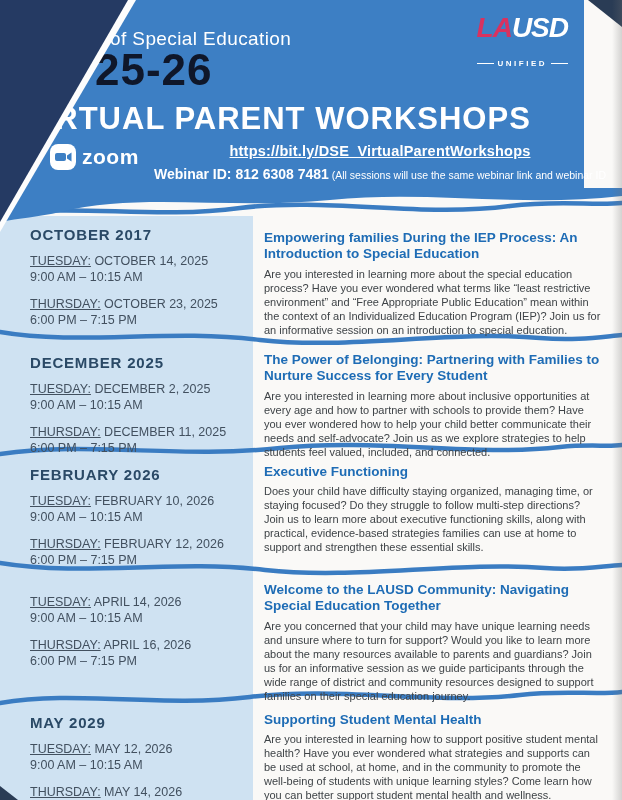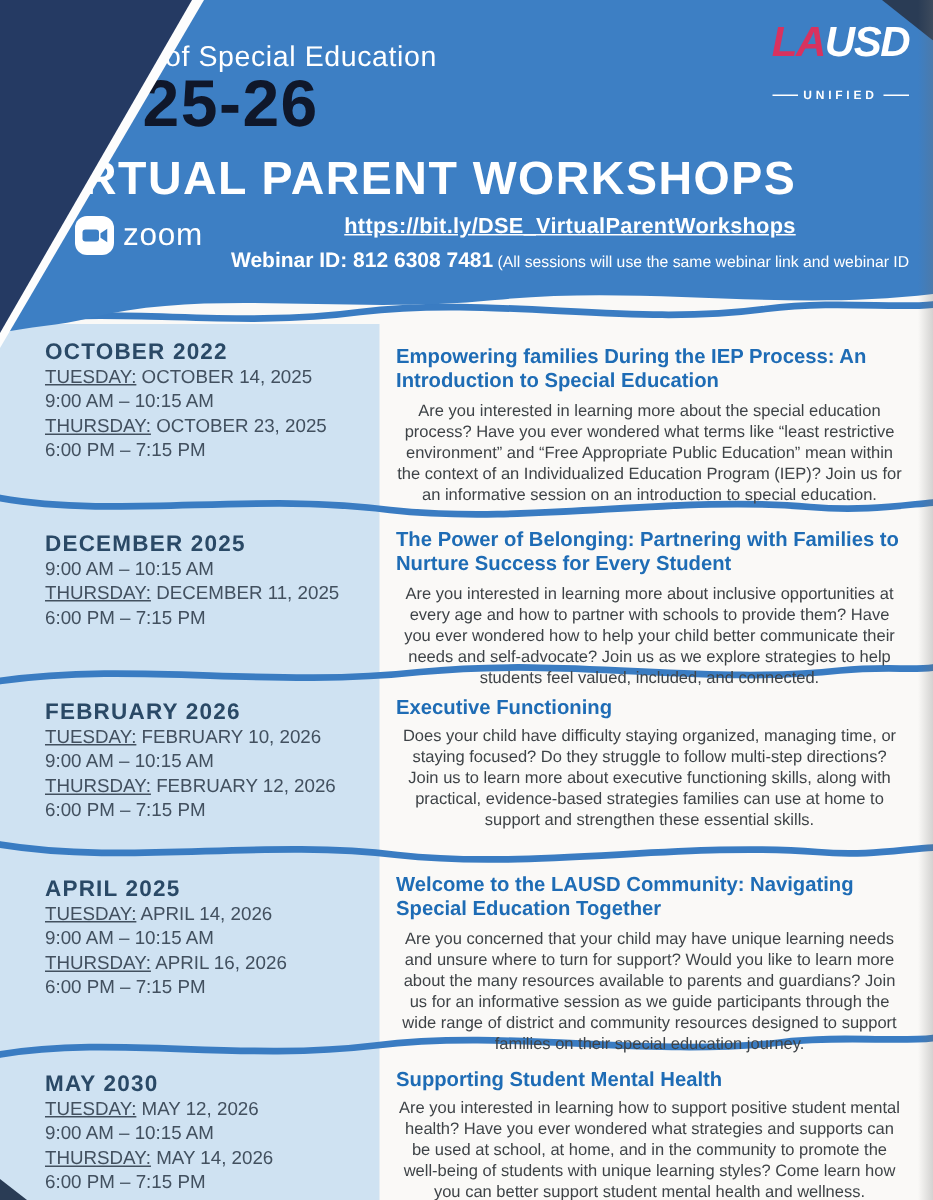--- a/index.html
+++ b/index.html
@@ -2,55 +2,55 @@
 <html><head>
 <meta charset="utf-8">
 <style>
   html,body { margin:0; padding:0; background:#e8e8e8; }
   .page {
     position:relative; width:622px; height:800px; margin:0 auto;
     background:#faf9f7; overflow:hidden;
     font-family:"Liberation Sans", sans-serif;
   }
   
-  .header { position:absolute; top:0; left:0; width:622px; height:192px; background:#3d7fc4; }
+  .header { position:absolute; top:0; left:0; width:540px; height:192px; background:#3d7fc4;padding-left:44px; }
   .division-line { position:absolute; top:28px; left:110px; color:#ffffff; font-size:19px; letter-spacing:.4px; }
   .school-year { position:absolute; top:48px; left:95px; color:#0f172a; font-size:44px; font-weight:700; letter-spacing:1px; line-height:1; }
   .main-title { position:absolute; top:101px; left:24px; color:#ffffff; font-size:31px; font-weight:700; letter-spacing:1px; white-space:nowrap; }
   .lausd { position:absolute; top:14px; right:16px; text-align:center; }
   .lausd-main { font-size:28px; font-weight:700; font-style:italic; line-height:1; letter-spacing:-1px; }
   .lausd-la { color:#d8325f; }
   .lausd-usd { color:#ffffff; }
   .lausd-unified { margin-top:17px; color:#ffffff; font-size:8px; font-weight:700; letter-spacing:2.5px; display:flex; align-items:center; gap:4px; }
   .lausd-unified::before, .lausd-unified::after { content:""; flex:1; height:1px; background:#ffffff; }
   .zoom-logo { position:absolute; top:144px; left:50px; display:flex; align-items:center; gap:6px; }
-  .zoom-word { color:#ffffff; font-size:21px; font-weight:400; letter-spacing:.5px; }
+  .zoom-word { color:#ffffff; font-size:21px; font-weight:700; letter-spacing:.5px; }
   .link-block { position:absolute; top:142px; left:140px; width:480px; color:#ffffff;text-align:center; }
   .workshops-link { color:#ffffff; font-size:14.5px; font-weight:700; text-decoration:underline; letter-spacing:.2px; }
   .webinar-line { margin-top:5px; white-space:nowrap; overflow:hidden; }
   .webinar-id { font-size:14px; font-weight:700; }
   .webinar-note { font-size:10.5px; font-weight:400; }
   
   .header-wave { position:absolute; top:188px; left:0; z-index:1; }
   
   .content { position:absolute; top:190px; left:0; width:622px; height:610px; }
   .left-bg { position:absolute; top:26px; left:0; width:253px; height:584px; background:#cfe2f2; }
   .divider { position:absolute; left:0; width:622px; height:26px; pointer-events:none; }
   .d1 { top:6px; } .d2 { top:134px; } .d3 { top:246px; } .d4 { top:364px; } .d5 { top:494px; }
   .row { position:absolute; left:0; width:622px; }
   .r1 { top:0; height:150px; } .r2 { top:150px; height:112px; } .r3 { top:262px; height:118px; }
   .r4 { top:380px; height:130px; } .r5 { top:510px; height:100px; }
   .row .left  { position:absolute; left:30px; top:14px; width:210px; }
   .row .right { position:absolute; left:264px; top:12px; width:338px; }
   .r1 .left { top:36px; } .r1 .right { top:40px; }
   .month { margin:0; font-size:15px; font-weight:700; color:#2a4966; letter-spacing:.8px; }
-  .session { font-size:12.5px; color:#42505f; line-height:1.3; }
+  .session { margin-top:10px; font-size:12.5px; color:#42505f; line-height:1.3; }
   .day { text-decoration:underline; }
   .wtitle { margin:0; font-size:13.5px; font-weight:700; color:#1e6cb5; line-height:1.22; }
-  .wdesc { margin:5px 0 0; font-size:11px; color:#3e4347; line-height:1.27;text-align:center; }
+  .wdesc { margin:5px 0 0; font-size:11px; color:#3e4347; line-height:1.27; }
   
   .fold-edge { position:absolute; top:0; left:0; width:136px; height:232px; background:#fdfdfd;
                clip-path:polygon(0 0,100% 0,0 100%); z-index:4; }
   .fold { position:absolute; top:0; left:0; width:128px; height:222px; background:#253a63;
           clip-path:polygon(0 0,100% 0,0 100%); z-index:5; }
   .corner-tr { position:absolute; top:0; right:0; width:34px; height:27px; background:#2a3c55;
                clip-path:polygon(0 0,100% 0,100% 100%); z-index:5; }
   .corner-bl { position:absolute; bottom:0; left:0; width:18px; height:14px; background:#2a3c55;
                clip-path:polygon(0 0,0 100%,100% 100%); z-index:5; }
   .scan-edge { position:absolute; top:0; right:0; width:10px; height:100%; z-index:6;
@@ -108,40 +108,41 @@
     </svg>
     <svg class="divider d4" viewBox="0 0 622 26">
       <path d="M0,9 C85,23 175,5 265,16 C355,26 455,7 545,14 C578,17 602,12 622,11" stroke="#3a7cc2" stroke-width="4.5" fill="none" stroke-linecap="round"></path>
     </svg>
     <svg class="divider d5" viewBox="0 0 622 26">
       <path d="M0,19 C75,6 160,24 250,13 C340,2 430,21 520,11 C560,6 598,11 622,8" stroke="#3a7cc2" stroke-width="4.5" fill="none" stroke-linecap="round"></path>
     </svg>
 
     <section class="row r1">
       <div class="left">
-        <h2 class="month">OCTOBER 2022</h2>
+        <h2 class="month">OCTOBER 2017</h2>
         <div class="session">
           <div><span class="day">TUESDAY:</span> <span>OCTOBER 14, 2025</span></div>
           <div>9:00 AM – 10:15 AM</div>
         </div>
         <div class="session">
           <div><span class="day">THURSDAY:</span> <span>OCTOBER 23, 2025</span></div>
           <div>6:00 PM – 7:15 PM</div>
         </div>
       </div>
       <div class="right">
         <h3 class="wtitle">Empowering families During the IEP Process: An Introduction to Special Education</h3>
         <p class="wdesc">Are you interested in learning more about the special education process? Have you ever wondered what terms like “least restrictive environment” and “Free Appropriate Public Education” mean within the context of an Individualized Education Program (IEP)? Join us for an informative session on an introduction to special education.</p>
       </div>
     </section>
 
     <section class="row r2">
       <div class="left">
         <h2 class="month">DECEMBER 2025</h2>
         <div class="session">
+          <div><span class="day">TUESDAY:</span> <span>DECEMBER 2, 2025</span></div>
           <div>9:00 AM – 10:15 AM</div>
         </div>
         <div class="session">
           <div><span class="day">THURSDAY:</span> <span>DECEMBER 11, 2025</span></div>
           <div>6:00 PM – 7:15 PM</div>
         </div>
       </div>
       <div class="right">
         <h3 class="wtitle">The Power of Belonging: Partnering with Families to Nurture Success for Every Student</h3>
         <p class="wdesc">Are you interested in learning more about inclusive opportunities at every age and how to partner with schools to provide them? Have you ever wondered how to help your child better communicate their needs and self-advocate? Join us as we explore strategies to help students feel valued, included, and connected.</p>
@@ -161,39 +162,38 @@
         </div>
       </div>
       <div class="right">
         <h3 class="wtitle">Executive Functioning</h3>
         <p class="wdesc">Does your child have difficulty staying organized, managing time, or staying focused? Do they struggle to follow multi-step directions? Join us to learn more about executive functioning skills, along with practical, evidence-based strategies families can use at home to support and strengthen these essential skills.</p>
       </div>
     </section>
 
     <section class="row r4">
       <div class="left">
-        <h2 class="month">APRIL 2025</h2>
         <div class="session">
           <div><span class="day">TUESDAY:</span> <span>APRIL 14, 2026</span></div>
           <div>9:00 AM – 10:15 AM</div>
         </div>
         <div class="session">
           <div><span class="day">THURSDAY:</span> <span>APRIL 16, 2026</span></div>
           <div>6:00 PM – 7:15 PM</div>
         </div>
       </div>
       <div class="right">
         <h3 class="wtitle">Welcome to the LAUSD Community: Navigating Special Education Together</h3>
         <p class="wdesc">Are you concerned that your child may have unique learning needs and unsure where to turn for support? Would you like to learn more about the many resources available to parents and guardians? Join us for an informative session as we guide participants through the wide range of district and community resources designed to support families on their special education journey.</p>
       </div>
     </section>
 
     <section class="row r5">
       <div class="left">
-        <h2 class="month">MAY 2030</h2>
+        <h2 class="month">MAY 2029</h2>
         <div class="session">
           <div><span class="day">TUESDAY:</span> <span>MAY 12, 2026</span></div>
           <div>9:00 AM – 10:15 AM</div>
         </div>
         <div class="session">
           <div><span class="day">THURSDAY:</span> <span>MAY 14, 2026</span></div>
           <div>6:00 PM – 7:15 PM</div>
         </div>
       </div>
       <div class="right">

